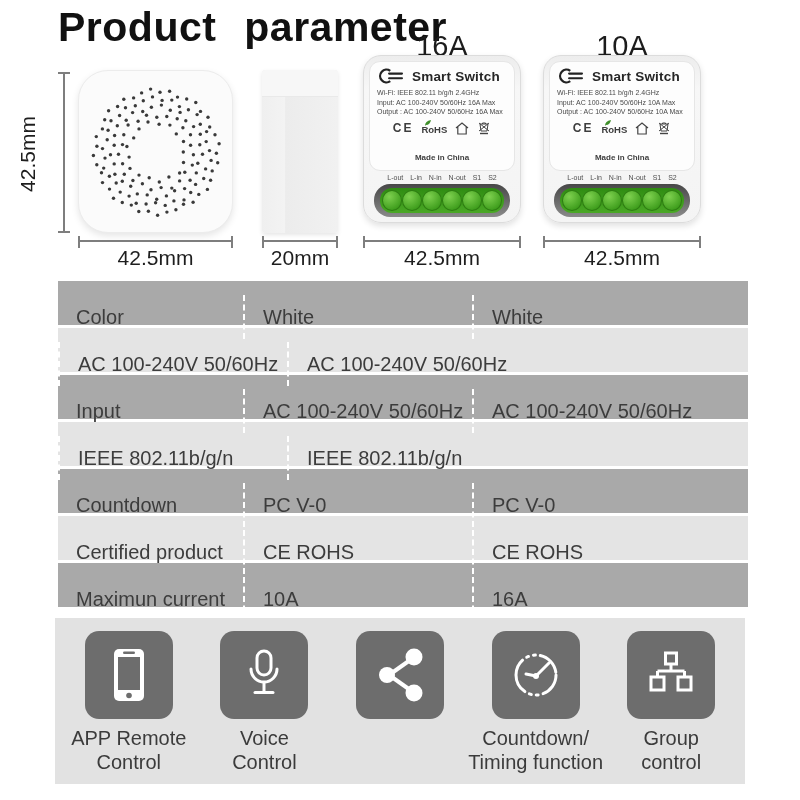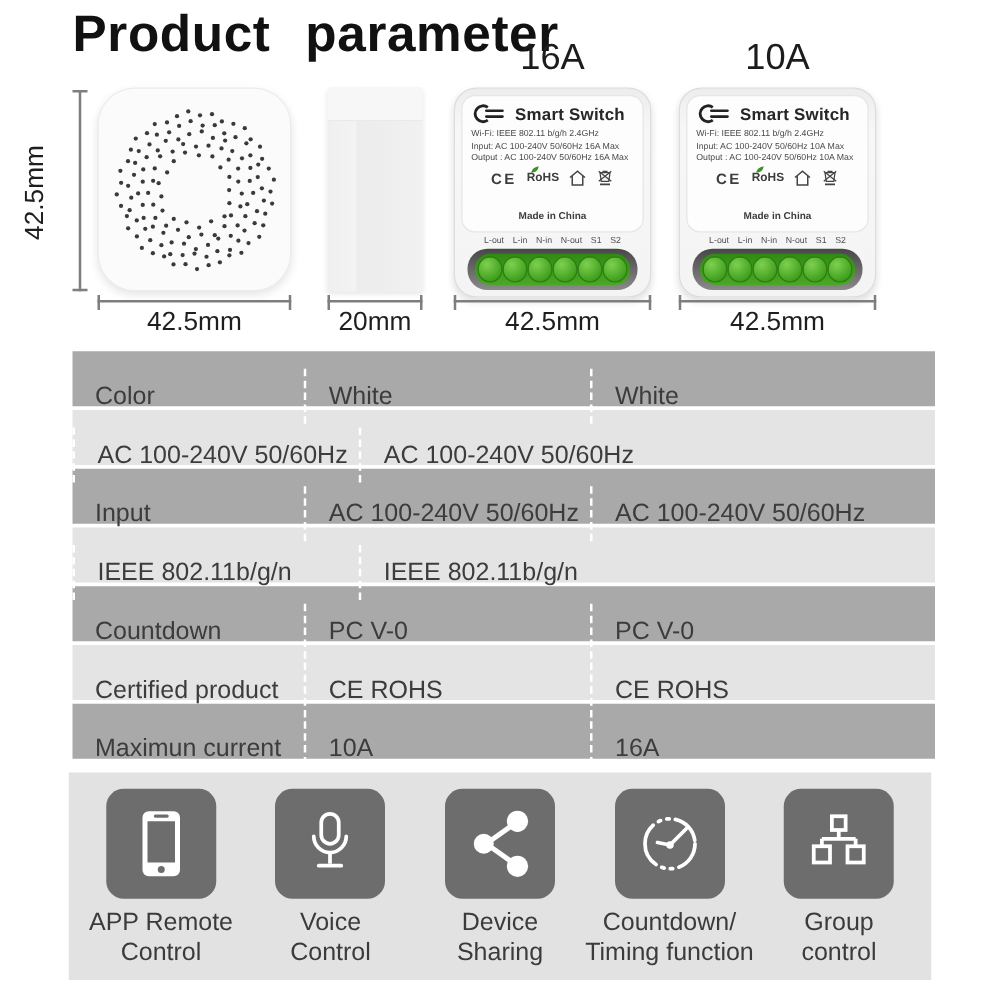--- a/index.html
+++ b/index.html
@@ -42,33 +42,33 @@
 
   
   .hdim { position:absolute; top:240px; }
   .hline { position:relative; height:0; border-top:2px solid #7e7e7e; }
   .hline::before, .hline::after { content:""; position:absolute; top:-6px; width:0; height:12px;
                border-left:2px solid #7e7e7e; }
   .hline::before { left:0; } .hline::after { right:0; }
   .hlabel { margin-top:4px; text-align:center; font-size:21px; color:#1e1e1e; }
 
   
-  .device { position:absolute; top:70px; width:158px; height:168px;
+  .device { position:absolute; top:55px; width:158px; height:168px;
             background:linear-gradient(#ededed,#f7f7f7 20%,#f4f4f4);
             border:1px solid #dcdcdc; border-radius:18px;
             box-shadow:0 3px 6px rgba(0,0,0,0.12); }
   .dev-16 { left:363px; } .dev-10 { left:543px; }
   .dev-panel { position:absolute; left:5px; right:5px; top:5px; height:110px;
             background:#fdfdfd; border:1px solid #e6e6e6; border-radius:11px;
             padding:5px 7px 2px 7px; }
   .brand-row { display:flex; align-items:center; gap:5px; margin-bottom:3px; }
   .brand-row svg { flex:0 0 auto; }
   .brand-text { font-size:13.5px; font-weight:800; color:#262626; letter-spacing:0.2px; }
   .dev-line { font-size:7px; line-height:9.5px; color:#4a4a4a; white-space:nowrap; }
-  .cert-row { display:flex; align-items:center; justify-content:center; gap:8px; margin-top:4px; }
+  .cert-row { display:flex; align-items:flex-end; justify-content:center; gap:8px; margin-top:4px; }
   .cert-ce { font-size:12px; font-weight:600; color:#3d3d3d; letter-spacing:2px; }
   .cert-rohs { position:relative; font-size:9.5px; font-weight:800; color:#3d3d3d; }
   .cert-rohs svg { position:absolute; top:-5px; left:3px; }
   .made-in { text-align:center; font-size:8px; font-weight:700; color:#3d3d3d; margin-top:18px; }
   .terms { position:absolute; left:0; right:0; top:118px; text-align:center;
            font-size:7px; color:#4f4f4f; word-spacing:5px; }
   .strip { position:absolute; left:10px; right:10px; top:128px; height:33px;
            background:linear-gradient(#474747,#8a8a8a); border-radius:16px; padding:4px 6px; }
   .strip-green { height:100%; background:linear-gradient(#2f8c12,#4aa826);
            border-radius:12px; display:flex; align-items:center;
@@ -434,22 +434,20 @@
     <div class="feat">
       <div class="tile">
         <svg width="64" height="64" viewBox="0 0 64 64">
           <line x1="21" y1="32" x2="45" y2="15" stroke="#fff" stroke-width="4"></line>
           <line x1="21" y1="32" x2="45" y2="49" stroke="#fff" stroke-width="4"></line>
           <circle cx="19" cy="32" r="8" fill="#fff"></circle>
           <circle cx="46" cy="14" r="8.5" fill="#fff"></circle>
           <circle cx="46" cy="50" r="8.5" fill="#fff"></circle>
         </svg>
       </div>
-      <div class="feat-label">Device
-Sharing</div>
     </div>
     <div class="feat">
       <div class="tile">
         <svg width="64" height="64" viewBox="0 0 64 64">
           <circle cx="32" cy="32" r="20" fill="none" stroke="#fff" stroke-width="3" stroke-dasharray="24 5 2 5 2 5 36 5 2 5 2 5" stroke-linecap="round"></circle>
           <line x1="32" y1="33" x2="45" y2="20" stroke="#fff" stroke-width="3" stroke-linecap="round"></line>
           <line x1="32" y1="33" x2="22" y2="31" stroke="#fff" stroke-width="3" stroke-linecap="round"></line>
           <circle cx="32" cy="33" r="3" fill="#fff"></circle>
         </svg>
       </div>

